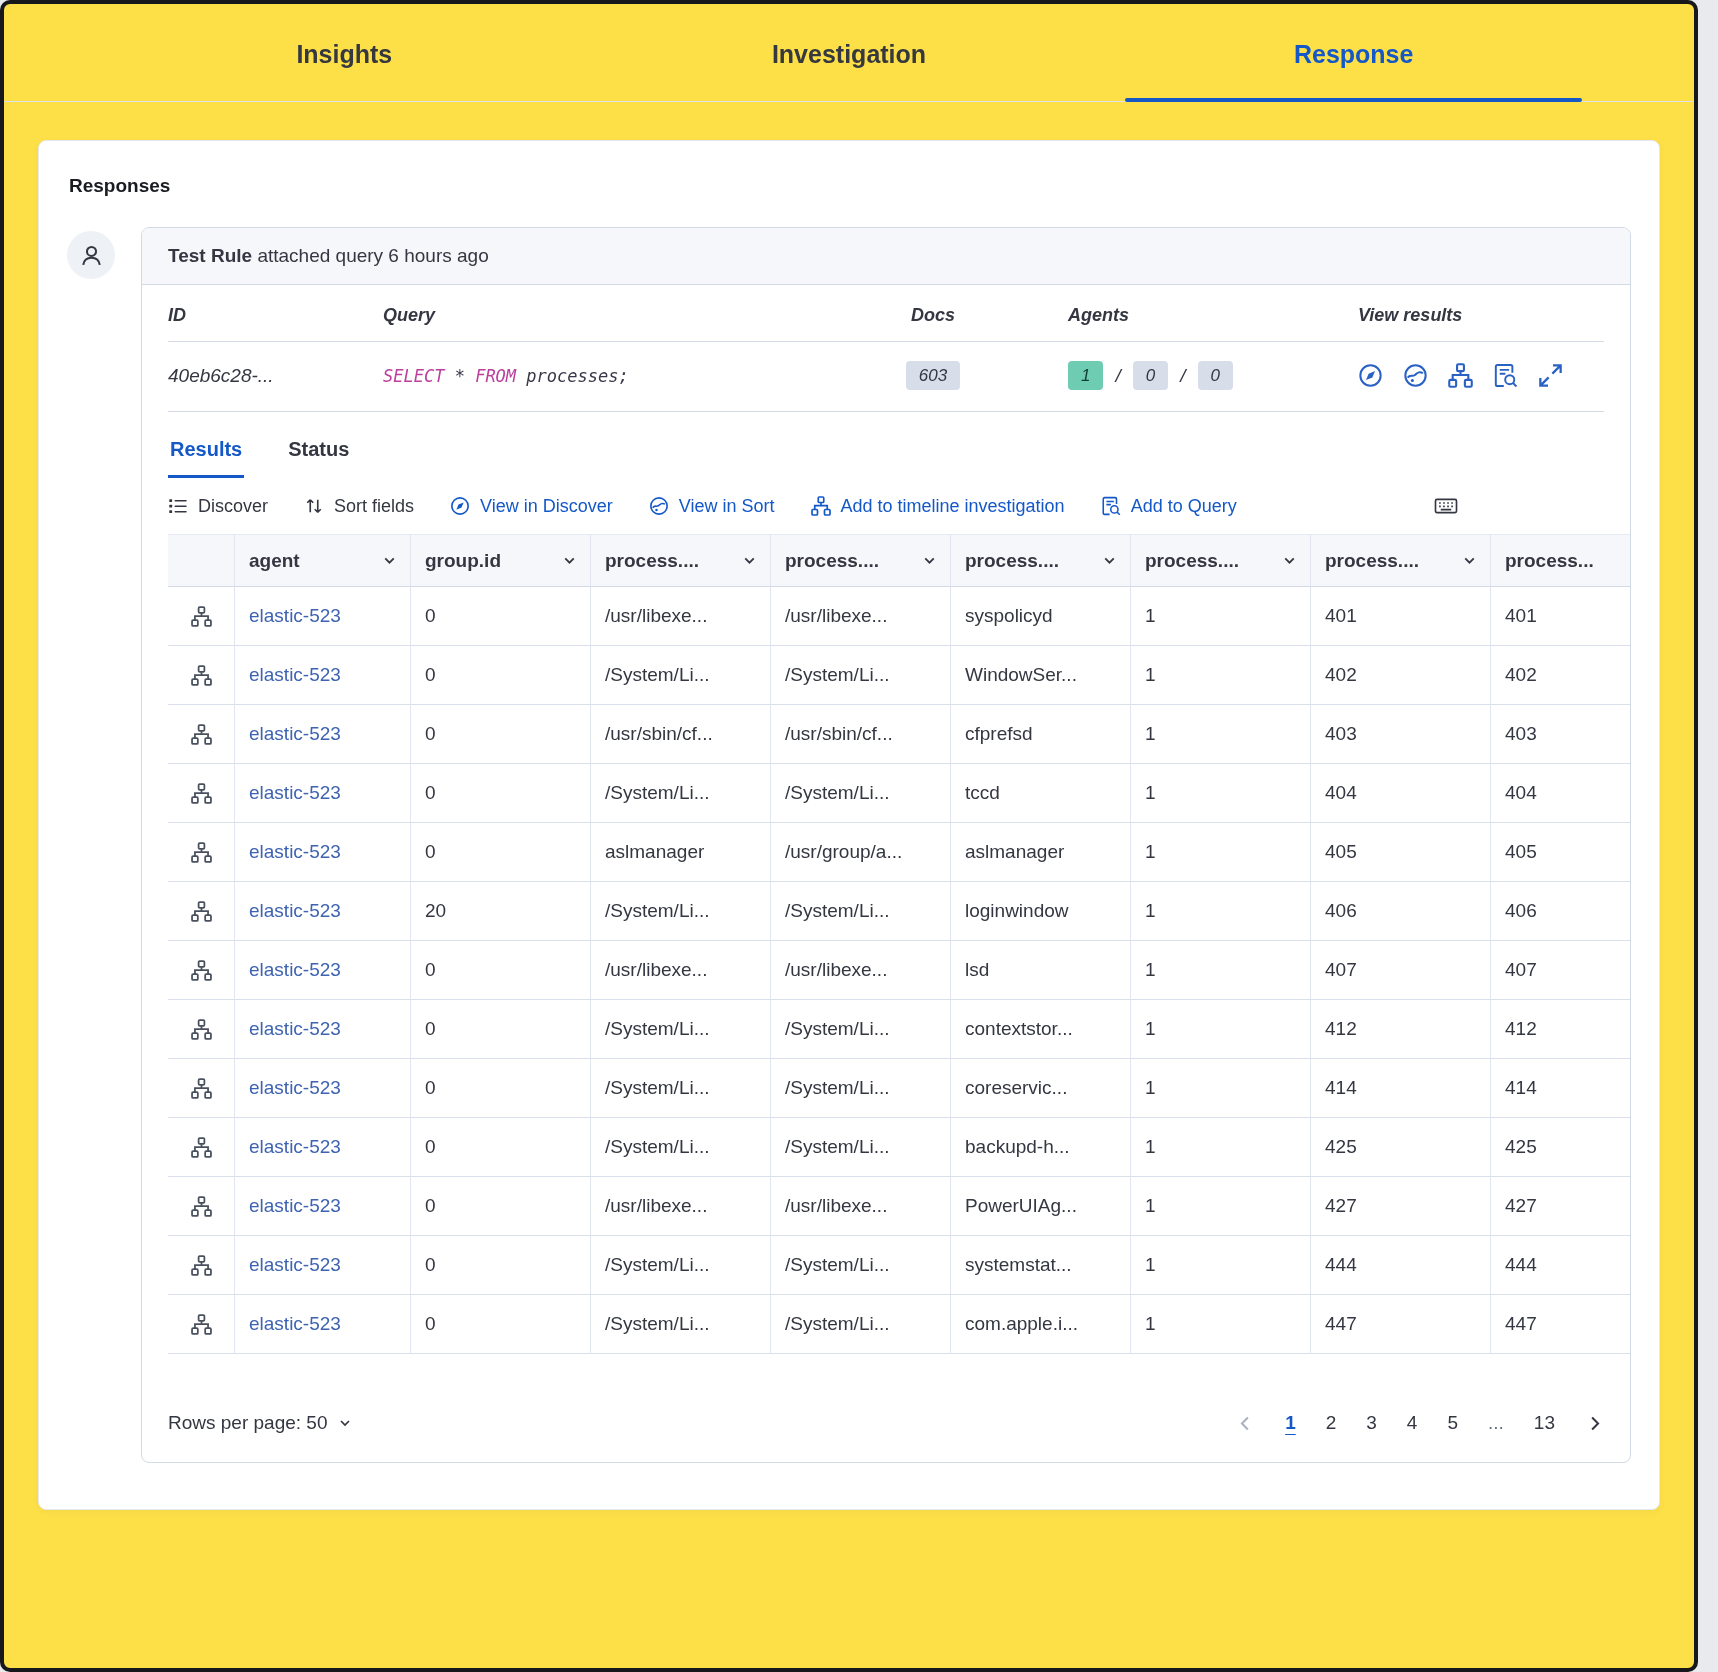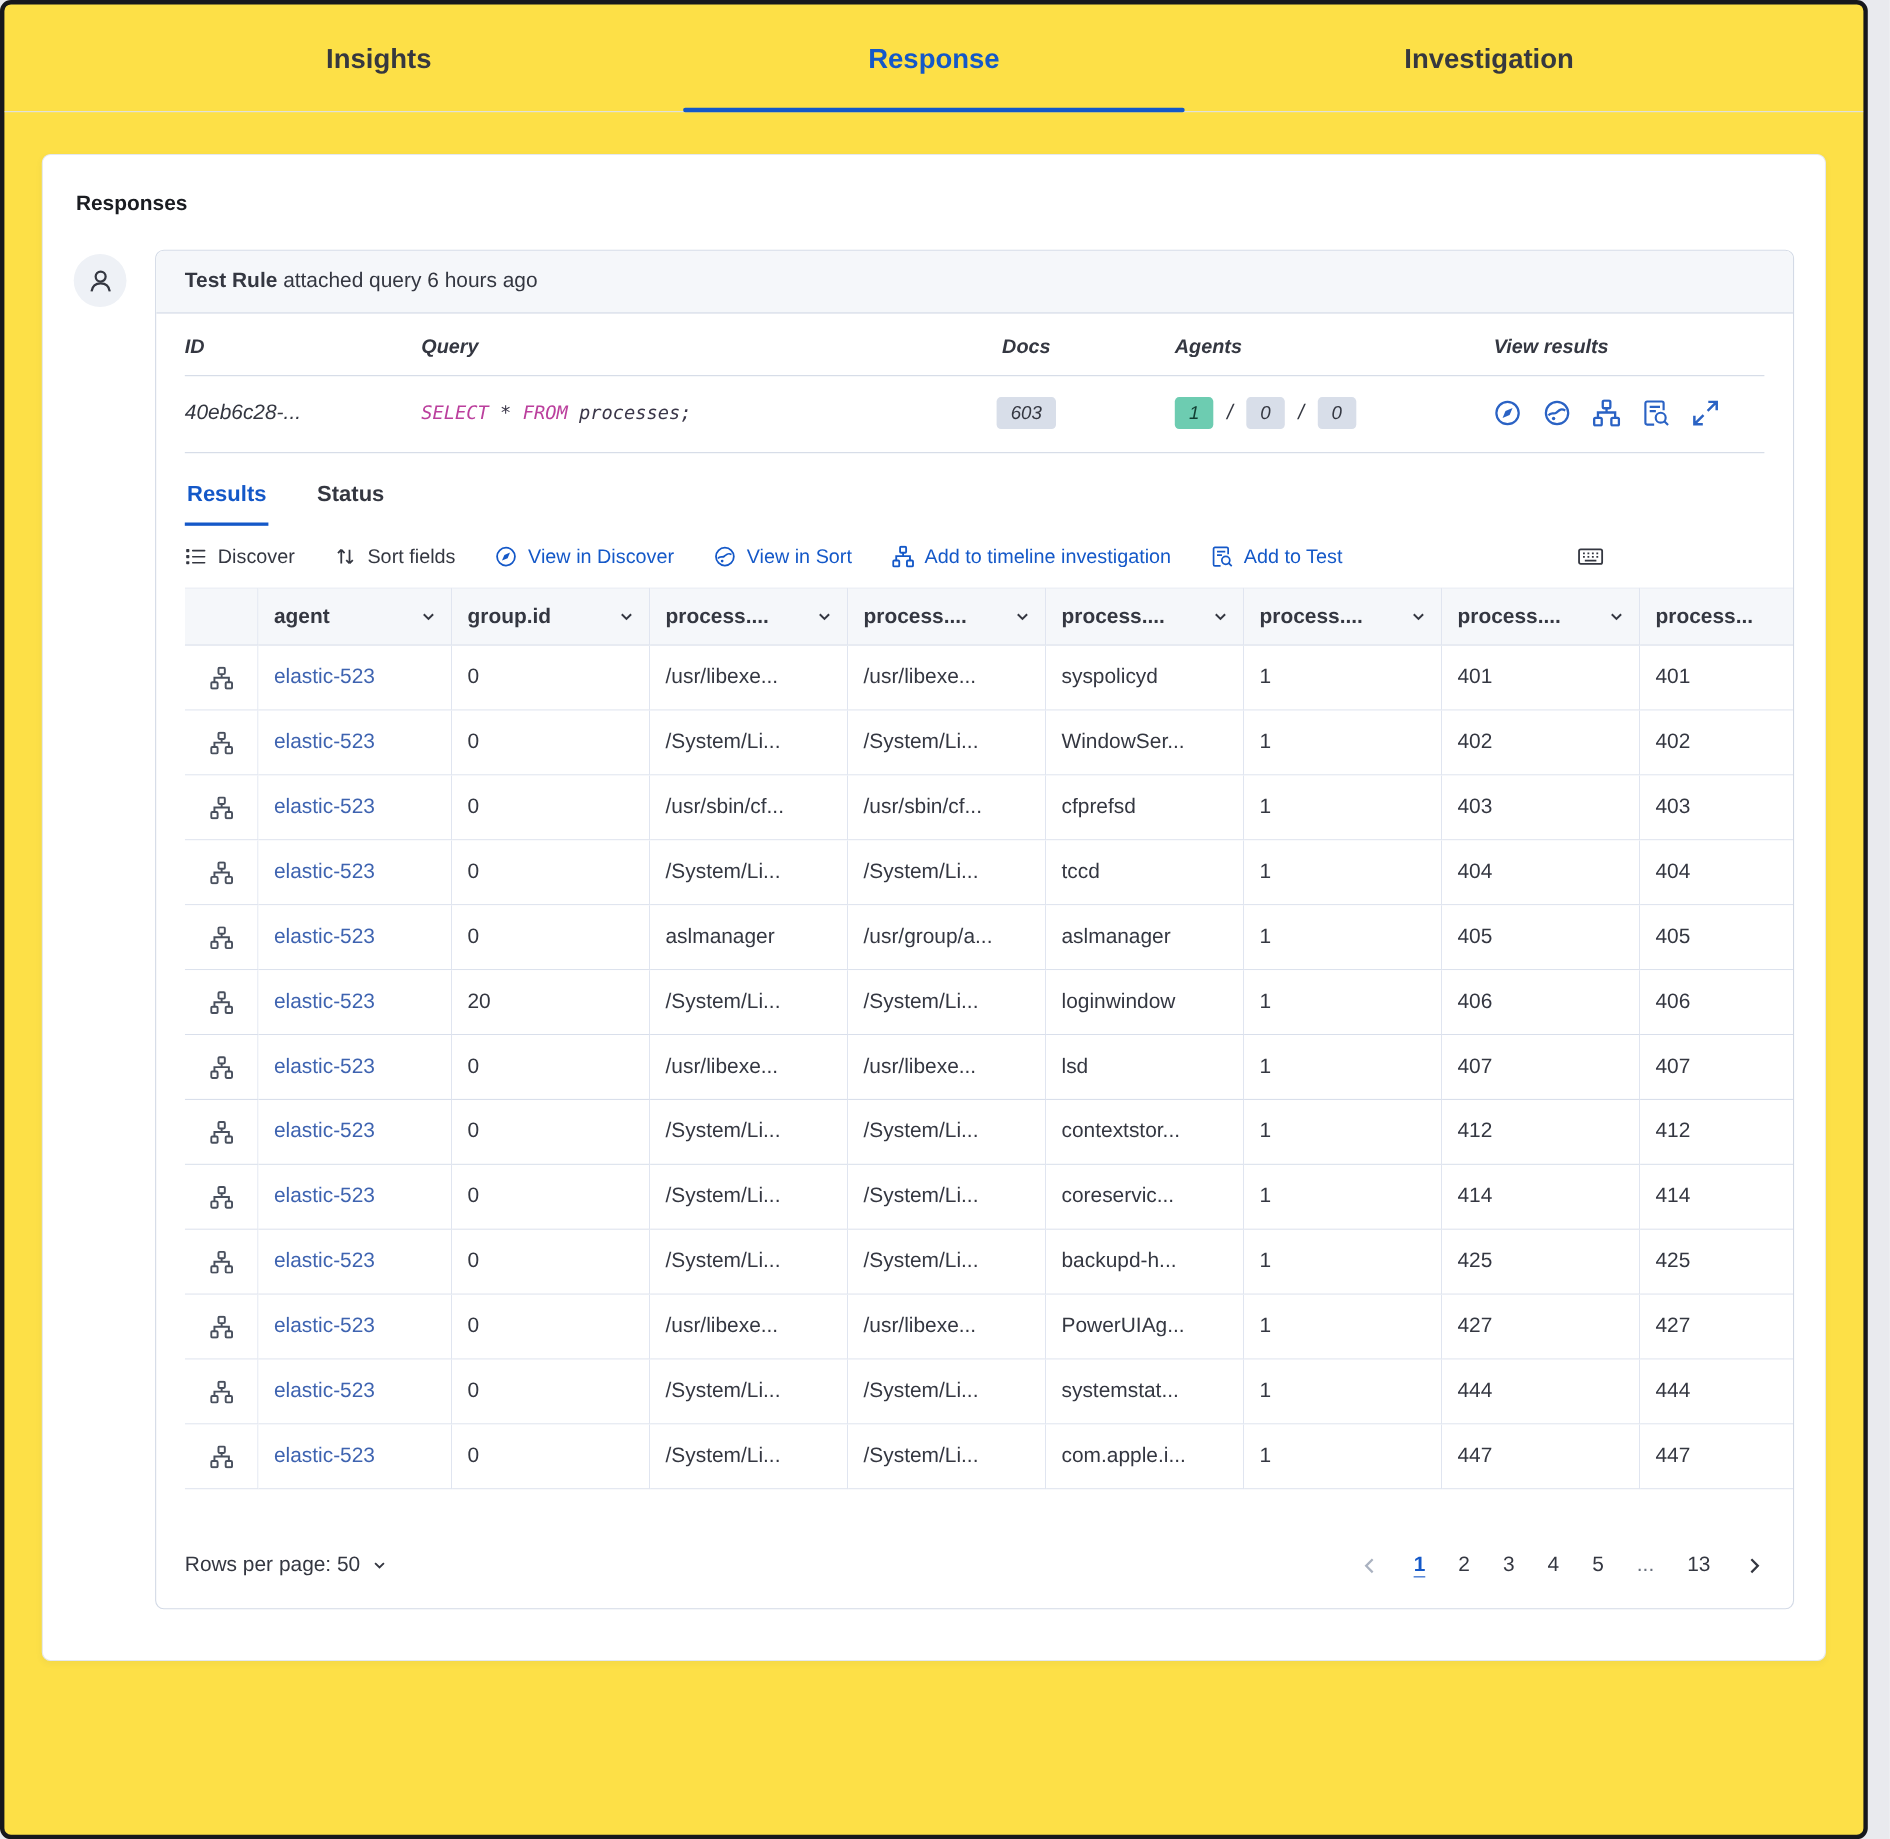--- a/index.html
+++ b/index.html
@@ -81,22 +81,22 @@
   .pchev.disabled { color:#aab2c0; cursor:default; }
   .pchev svg { width:19px; height:19px; }
 </style>
 </head>
 <body>
 
 <div class="frame">
 
   <div class="tabbar">
     <div class="tab"><span>Insights</span></div>
+    <div class="tab"><span>Investigation</span></div>
     <div class="tab active"><span>Response</span></div>
-    <div class="tab"><span>Investigation</span></div>
   </div>
 
   <div class="panel">
     <div class="pagehead">Responses</div>
 
     <div class="comment">
       <div class="avatar">
         <span class="vicon">
             <svg viewBox="0 0 16 16" fill="none" stroke="currentColor" stroke-width="1.3">
               <circle cx="8" cy="5.4" r="2.9"></circle>
@@ -228,21 +228,21 @@
             </button>
           <button class="tbtn">
               <span class="vicon">
                 <svg viewBox="0 0 16 16" fill="none" stroke="currentColor" stroke-width="1.25">
                   <path d="M12.4 6.3V2.3a1 1 0 0 0-1-1H2.8a1 1 0 0 0-1 1v11.4a1 1 0 0 0 1 1h4.1"></path>
                   <path d="M4.3 4.4h6M4.3 6.9h3.6"></path>
                   <circle cx="10.7" cy="10.7" r="2.9"></circle>
                   <path d="M12.8 12.8 15 15"></path>
                 </svg>
               </span>
-              <span>Add to Test</span>
+              <span>Add to Query</span>
             </button>
           <span class="spacer"></span>
           <button class="tbtn dark kb">
               <span class="vicon">
                 <svg viewBox="0 0 16 16" fill="none" stroke="currentColor" stroke-width="1.1">
                   <rect x="1" y="3.6" width="14" height="8.8" rx="1"></rect>
                   <path d="M3.4 6h1.1M6.1 6h1.1M8.8 6h1.1M11.5 6h1.1M3.4 8.2h1.1M6.1 8.2h1.1M8.8 8.2h1.1M11.5 8.2h1.1M4.5 10.4h7"></path>
                 </svg>
               </span>
             </button>

